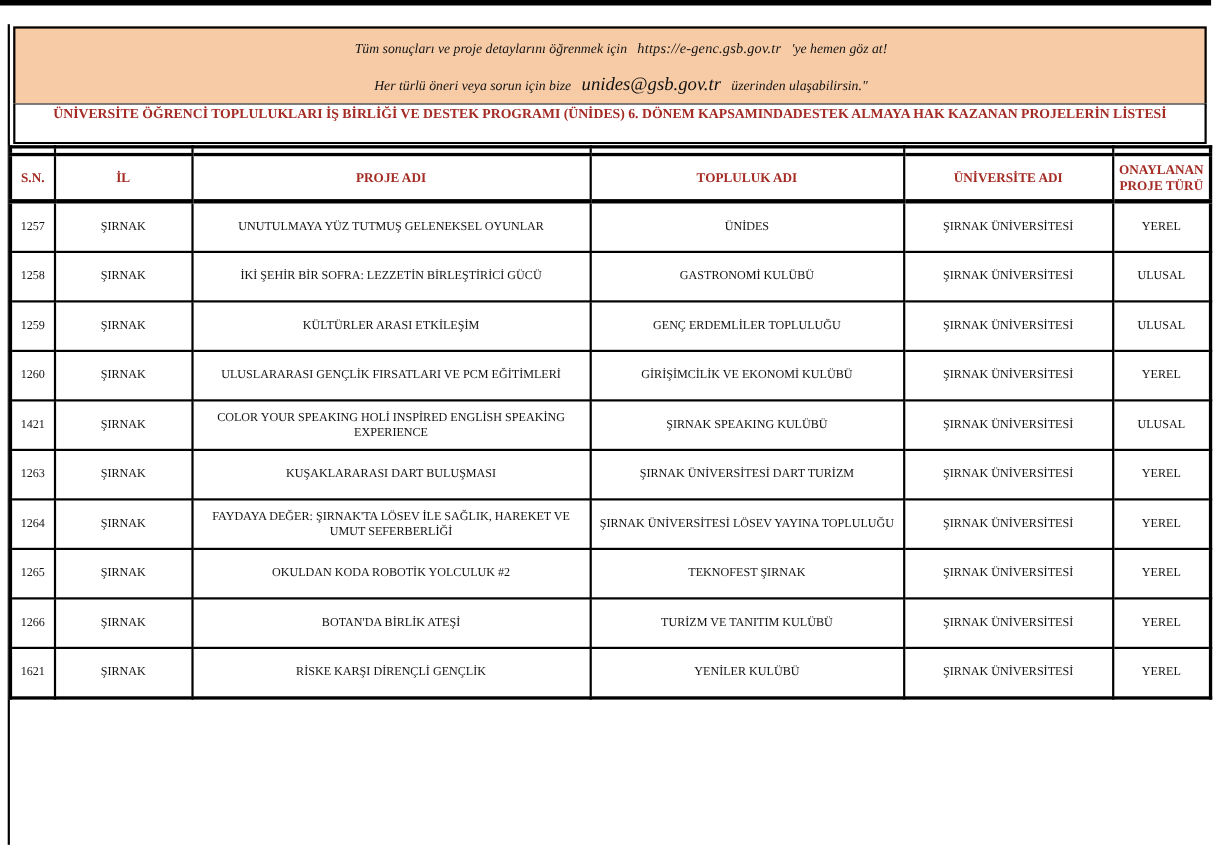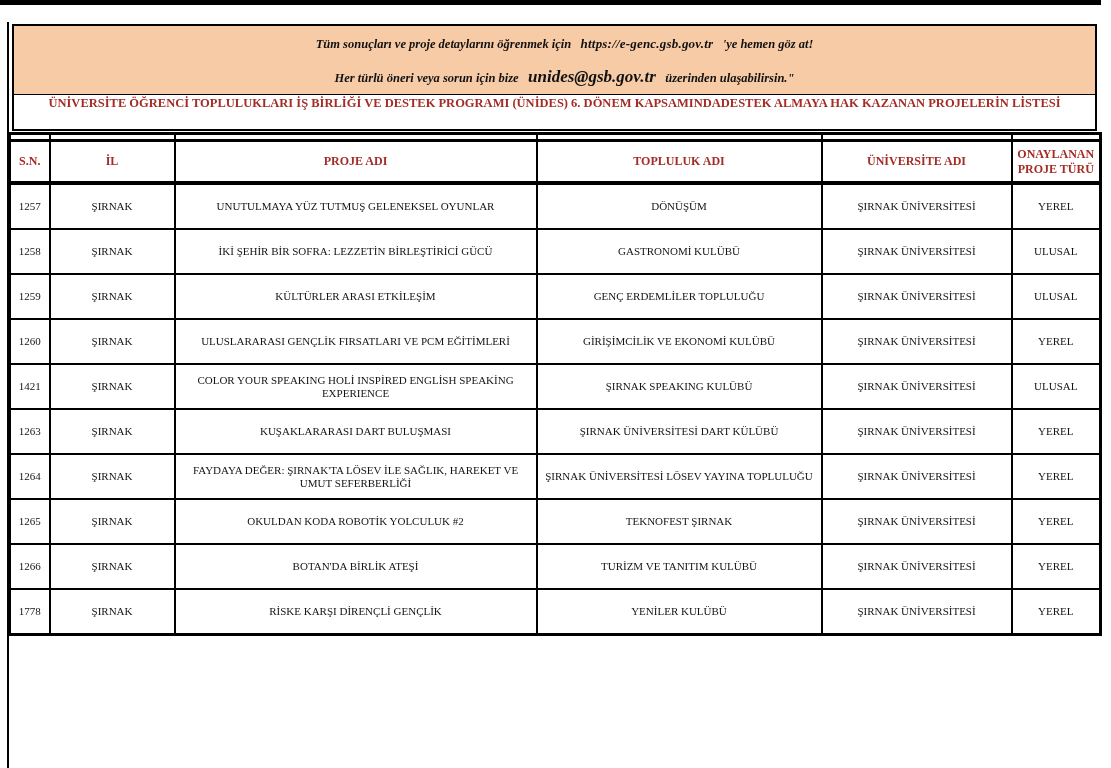--- a/index.html
+++ b/index.html
@@ -9,21 +9,21 @@
   }
   .top-strip{position:absolute;left:0;top:0;width:1101px;height:5px;background:#000;}
   .left-rule{position:absolute;left:7px;top:22px;width:2px;height:746px;background:#000;}
 
   .banner{
     position:absolute;left:12px;top:24px;width:1081px;height:66px;
     background:#F7CBA6;border:2px solid #000;
     display:flex;flex-direction:column;justify-content:space-around;
     text-align:center;padding:2px 0;
   }
-  .banner .line{font-style:italic;font-weight:bold;font-size:12.5px;color:#111;padding-left:20px;}
+  .banner .line{font-style:italic;font-weight:normal;font-size:12.5px;color:#111;padding-left:20px;}
   .banner .link{font-size:13px;letter-spacing:.2px;}
   .banner .email{font-size:17px;margin-top:40px;}
 
   .title-box{
     position:absolute;left:12px;top:94px;width:1081px;height:34px;
     border:2px solid #000;border-top-width:1px;background:#fff;
     display:flex;flex-direction:row;justify-content:center;text-align:center;
   }
   .title-box .t{font-weight:bold;font-size:12.5px;color:#A42C25;line-height:1.35;}
 
@@ -97,21 +97,21 @@
       <th>İL</th>
       <th>PROJE ADI</th>
       <th>TOPLULUK ADI</th>
       <th>ÜNİVERSİTE ADI</th>
       <th>ONAYLANAN PROJE TÜRÜ</th>
     </tr>
       <tr class="data">
     <td>1257</td>
     <td>ŞIRNAK</td>
     <td>UNUTULMAYA YÜZ TUTMUŞ GELENEKSEL OYUNLAR</td>
-    <td>DÖNÜŞÜM</td>
+    <td>ÜNİDES</td>
     <td>ŞIRNAK ÜNİVERSİTESİ</td>
     <td>YEREL</td>
   </tr>
       <tr class="data">
     <td>1258</td>
     <td>ŞIRNAK</td>
     <td>İKİ ŞEHİR BİR SOFRA: LEZZETİN BİRLEŞTİRİCİ GÜCÜ</td>
     <td>GASTRONOMİ KULÜBÜ</td>
     <td>ŞIRNAK ÜNİVERSİTESİ</td>
     <td>ULUSAL</td>
@@ -137,21 +137,21 @@
     <td>ŞIRNAK</td>
     <td>COLOR YOUR SPEAKING  HOLİ  INSPİRED ENGLİSH SPEAKİNG EXPERIENCE</td>
     <td>ŞIRNAK SPEAKING KULÜBÜ</td>
     <td>ŞIRNAK ÜNİVERSİTESİ</td>
     <td>ULUSAL</td>
   </tr>
       <tr class="data">
     <td>1263</td>
     <td>ŞIRNAK</td>
     <td>KUŞAKLARARASI DART BULUŞMASI</td>
-    <td>ŞIRNAK ÜNİVERSİTESİ DART KÜLÜBÜ</td>
+    <td>ŞIRNAK ÜNİVERSİTESİ DART TURİZM</td>
     <td>ŞIRNAK ÜNİVERSİTESİ</td>
     <td>YEREL</td>
   </tr>
       <tr class="data">
     <td>1264</td>
     <td>ŞIRNAK</td>
     <td>FAYDAYA DEĞER: ŞIRNAK'TA LÖSEV İLE SAĞLIK, HAREKET VE UMUT SEFERBERLİĞİ</td>
     <td>ŞIRNAK ÜNİVERSİTESİ LÖSEV YAYINA TOPLULUĞU</td>
     <td>ŞIRNAK ÜNİVERSİTESİ</td>
     <td>YEREL</td>
@@ -166,21 +166,21 @@
   </tr>
       <tr class="data">
     <td>1266</td>
     <td>ŞIRNAK</td>
     <td>BOTAN'DA BİRLİK ATEŞİ</td>
     <td>TURİZM VE TANITIM KULÜBÜ</td>
     <td>ŞIRNAK ÜNİVERSİTESİ</td>
     <td>YEREL</td>
   </tr>
       <tr class="data">
-    <td>1778</td>
+    <td>1621</td>
     <td>ŞIRNAK</td>
     <td>RİSKE KARŞI DİRENÇLİ GENÇLİK</td>
     <td>YENİLER KULÜBÜ</td>
     <td>ŞIRNAK ÜNİVERSİTESİ</td>
     <td>YEREL</td>
   </tr>
     </tbody>
 </table>
 
 </body></html>

